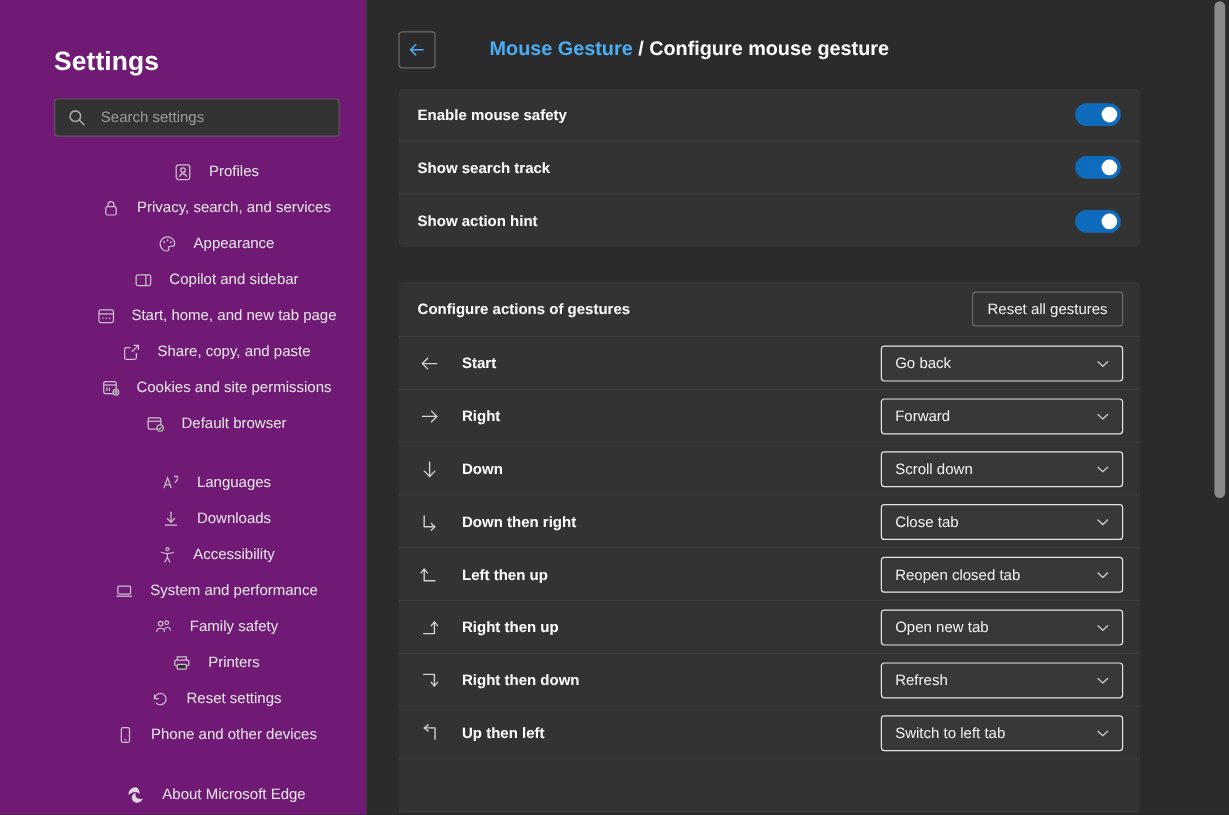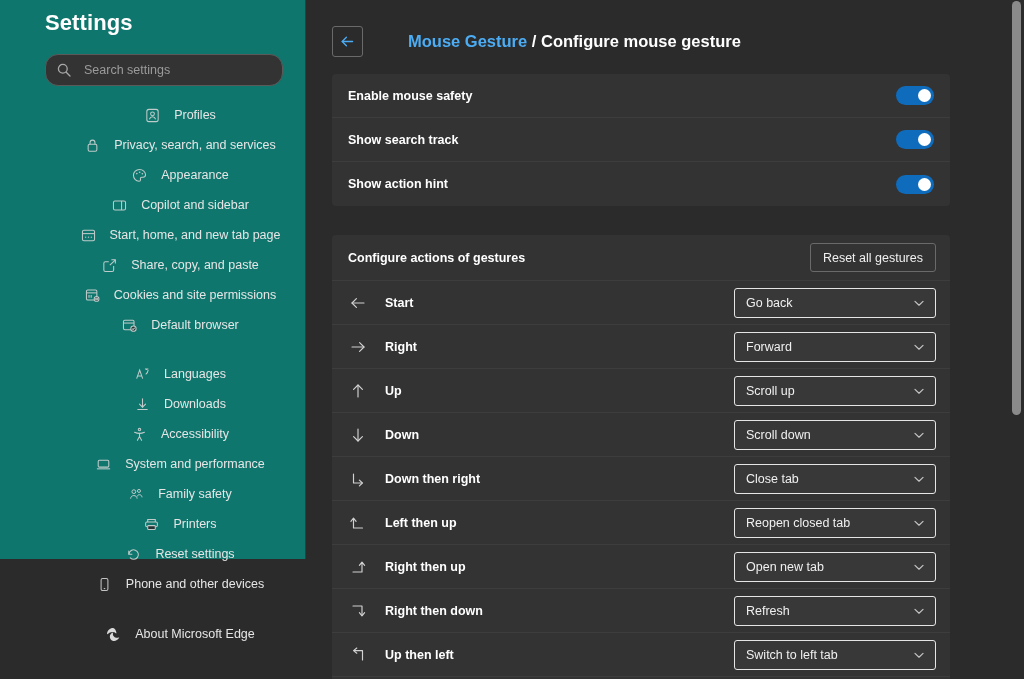--- a/index.html
+++ b/index.html
@@ -6,37 +6,37 @@
   html, body {
     width: 1024px; height: 679px;
     background: #2b2b2b;
     font-family: "Liberation Sans", sans-serif;
     overflow: hidden;
   }
   .app { display: flex; width: 1024px; height: 679px; position: relative; }
 
   
   .sidebar {
-    width: 306px; height: 559px;
-    background: #0f766e;
+    width: 306px; height: 679px;
+    background: #701a75;
     border-right: 1px solid #3b3b3b;
-    padding-top: 10px;
+    padding-top: 38px;
     flex: 0 0 306px;
     position: relative;
   }
   .settings-title {
     font-size: 22px; font-weight: bold; color: #ffffff;
     padding-left: 45px; margin-bottom: 18px; letter-spacing: .1px;
   }
   .search-wrap {
     margin: 0 22px 0 45px;
     height: 32px;
     background: #333333;
     border: 1px solid #5a5a5a;
-    border-radius: 13px;
+    border-radius: 3px;
     display: flex; align-items: center;
     padding: 0 10px;
   }
   .search-wrap .sicon { width: 16px; height: 16px; flex: 0 0 16px; opacity: .78; }
   .search-input {
     border: 0; background: transparent; outline: none;
     color: #e8e8e8; font-size: 12.5px;
     font-family: "Liberation Sans", sans-serif;
     margin-left: 12px; width: 190px;
   }
@@ -439,37 +439,20 @@
           <span class="combo">
             <span class="cval">Forward</span>
             <span class="chev">
               <svg viewBox="0 0 14 14" fill="none" stroke="#dcdcdc" stroke-width="1.2" stroke-linecap="round" stroke-linejoin="round">
                   <polyline points="3,5.4 7,9.2 11,5.4"></polyline>
                 </svg>
             </span>
           </span>
         </div>
 
-        <div class="gest-row">
-          <span class="gest-icon">
-            <svg width="18" height="18" viewBox="0 0 18 18" fill="none" stroke="#e0e0e0" stroke-width="1.15" stroke-linecap="round" stroke-linejoin="round">
-              <line x1="9" y1="15" x2="9" y2="3"></line>
-                <polyline points="4.6,7.4 9,3 13.4,7.4"></polyline>
-            </svg>
-          </span>
-          <span class="gest-label">Up</span>
-          <span class="combo">
-            <span class="cval">Scroll up</span>
-            <span class="chev">
-              <svg viewBox="0 0 14 14" fill="none" stroke="#dcdcdc" stroke-width="1.2" stroke-linecap="round" stroke-linejoin="round">
-                  <polyline points="3,5.4 7,9.2 11,5.4"></polyline>
-                </svg>
-            </span>
-          </span>
-        </div>
 
         <div class="gest-row">
           <span class="gest-icon">
             <svg width="18" height="18" viewBox="0 0 18 18" fill="none" stroke="#e0e0e0" stroke-width="1.15" stroke-linecap="round" stroke-linejoin="round">
               <line x1="9" y1="3" x2="9" y2="15"></line>
                 <polyline points="4.6,10.6 9,15 13.4,10.6"></polyline>
             </svg>
           </span>
           <span class="gest-label">Down</span>
           <span class="combo">

